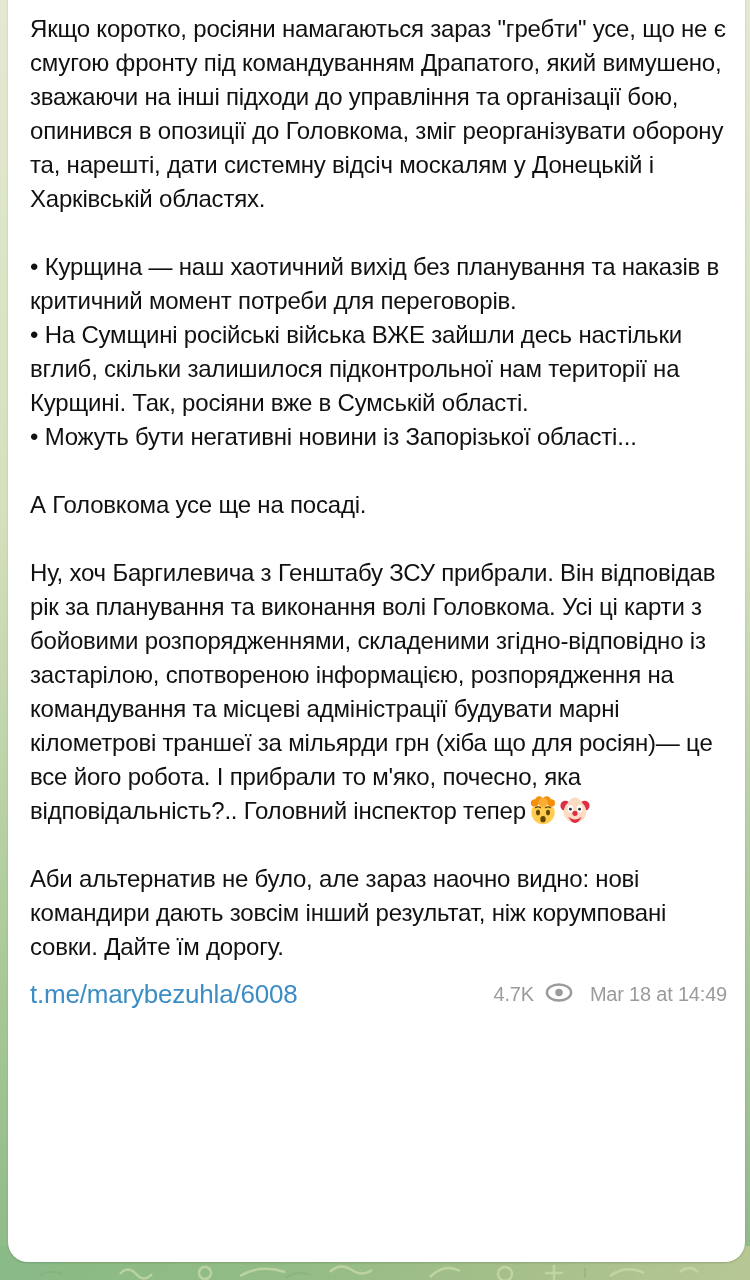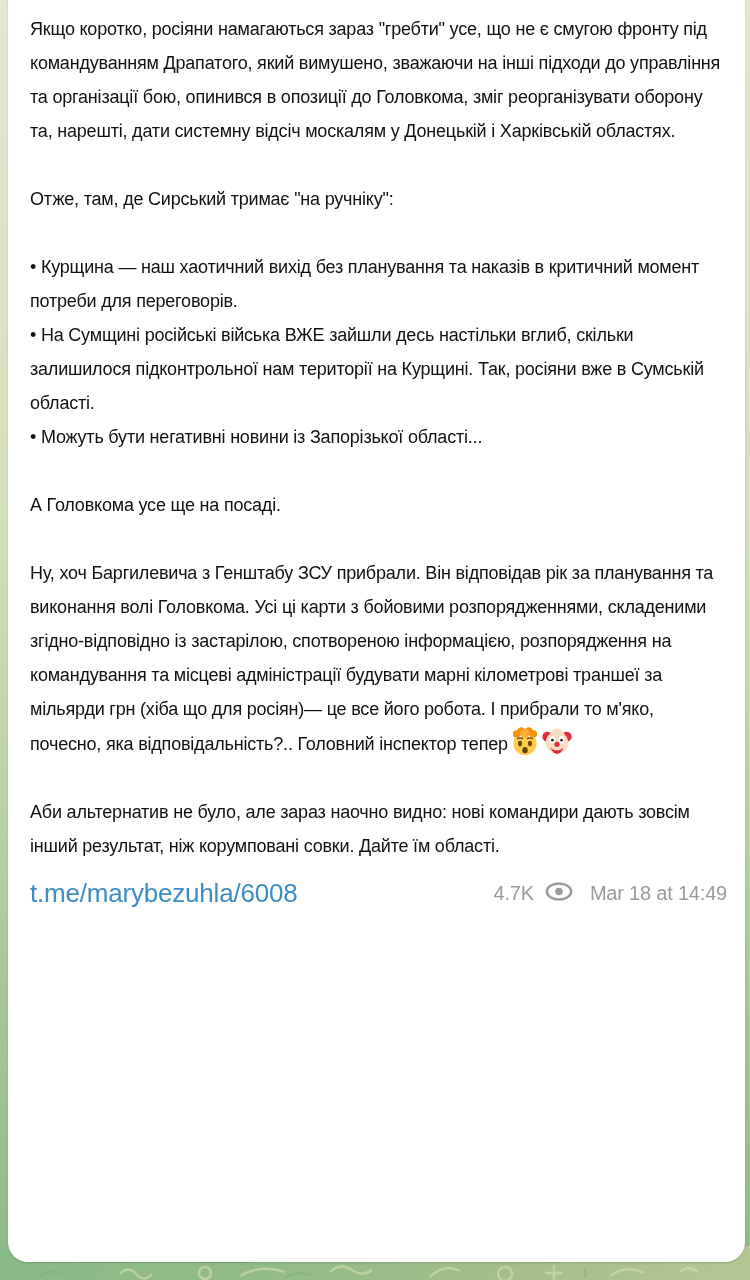--- a/index.html
+++ b/index.html
@@ -25,21 +25,21 @@
     right: 5px;
     bottom: 18px;
     background: #ffffff;
     border-radius: 20px;
     box-sizing: border-box;
     padding: 52px 16px 12px 22px;
     box-shadow: 0 1px 2px rgba(60, 80, 50, 0.25);
   }
   .msg {
     margin: 0 0 34px 0;
-    font-size: 18px;
+    font-size: 24px;
     line-height: 34px;
     letter-spacing: -0.2px;
     color: #111111;
     white-space: pre-wrap;
   }
   .msg.last { margin-bottom: 0; }
   .emoji {
     width: 30px;
     height: 30px;
     vertical-align: -6px;
@@ -88,21 +88,20 @@
     <g fill="none" stroke="#7fae7c" stroke-width="2" opacity="0.5">
       <path d="M40 30 q10 -8 22 -2"></path>
       <path d="M285 32 q12 -8 26 -3"></path>
       <path d="M585 32 l0 -10"></path>
     </g>
   </svg>
 </div>
 
 <div class="bubble">
   <p class="msg">Якщо коротко, росіяни намагаються зараз "гребти" усе, що не є смугою фронту під командуванням Драпатого, який вимушено, зважаючи на інші підходи до управління та організації бою, опинився в опозиції до Головкома, зміг реорганізувати оборону та, нарешті, дати системну відсіч москалям у Донецькій і Харківській областях.</p>
-  <p class="msg">Отже, там, де Сирський тримає "на ручніку":</p>
   <p class="msg">• Курщина — наш хаотичний вихід без планування та наказів в критичний момент потреби для переговорів.
 • На Сумщині російські війська ВЖЕ зайшли десь настільки вглиб, скільки залишилося підконтрольної нам території на Курщині. Так, росіяни вже в Сумській області.
 • Можуть бути негативні новини із Запорізької області...</p>
   <p class="msg">А Головкома усе ще на посаді.</p>
   <p class="msg"><span>Ну, хоч Баргилевича з Генштабу ЗСУ прибрали. Він відповідав рік за планування та виконання волі Головкома. Усі ці карти з бойовими розпорядженнями, складеними згідно-відповідно із застарілою, спотвореною інформацією, розпорядження на командування та місцеві адміністрації будувати марні кілометрові траншеї за мільярди грн (хіба що для росіян)— це все його робота. І прибрали то м'яко, почесно, яка відповідальність?.. Головний інспектор тепер</span><svg class="emoji" viewBox="0 0 36 36">
         <path fill="#FFCC4D" d="M32 21c0 7.7-6.3 14-14 14S4 28.7 4 21c0-2.1.5-4.1 1.3-5.9L18 12l12.7 3.1c.8 1.8 1.3 3.8 1.3 5.9z"></path>
         <circle cx="8" cy="9.5" r="4.5" fill="#F4900C"></circle>
         <circle cx="28" cy="9.5" r="4.5" fill="#F4900C"></circle>
         <circle cx="13.5" cy="6.5" r="5" fill="#F4900C"></circle>
         <circle cx="22.5" cy="6.5" r="5" fill="#F4900C"></circle>
@@ -118,21 +117,21 @@
         <circle cx="29.5" cy="13" r="6" fill="#DD2E44"></circle>
         <circle cx="18" cy="20" r="13.5" fill="#FBDCC3"></circle>
         <path d="M9 10 q9 -6 18 0 q-4 -7 -9 -7 q-5 0 -9 7z" fill="#FBDCC3"></path>
         <ellipse cx="12.5" cy="16.5" rx="3.4" ry="4.4" fill="#ffffff"></ellipse>
         <ellipse cx="23.5" cy="16.5" rx="3.4" ry="4.4" fill="#ffffff"></ellipse>
         <circle cx="12.5" cy="17" r="1.7" fill="#292F33"></circle>
         <circle cx="23.5" cy="17" r="1.7" fill="#292F33"></circle>
         <circle cx="18" cy="22" r="3.1" fill="#DD2E44"></circle>
         <path d="M10 26 Q18 32.5 26 26 Q22.5 33.5 18 33.5 Q13.5 33.5 10 26z" fill="#DD2E44"></path>
       </svg></p>
-  <p class="msg last">Аби альтернатив не було, але зараз наочно видно: нові командири дають зовсім інший результат, ніж корумповані совки. Дайте їм області.</p>
+  <p class="msg last">Аби альтернатив не було, але зараз наочно видно: нові командири дають зовсім інший результат, ніж корумповані совки. Дайте їм дорогу.</p>
 
   <div class="footer">
     <a class="post-link">t.me/marybezuhla/6008</a>
     <div class="meta">
       <span class="views">4.7K</span>
       <span class="eye"><svg width="30" height="23" viewBox="0 0 24 19">
             <ellipse cx="12" cy="9.5" rx="10" ry="6.6" fill="none" stroke="#9b9b9b" stroke-width="2"></ellipse>
             <circle cx="12" cy="9.5" r="3.1" fill="#9b9b9b"></circle>
           </svg></span>
       <span>Mar 18 at 14:49</span>

